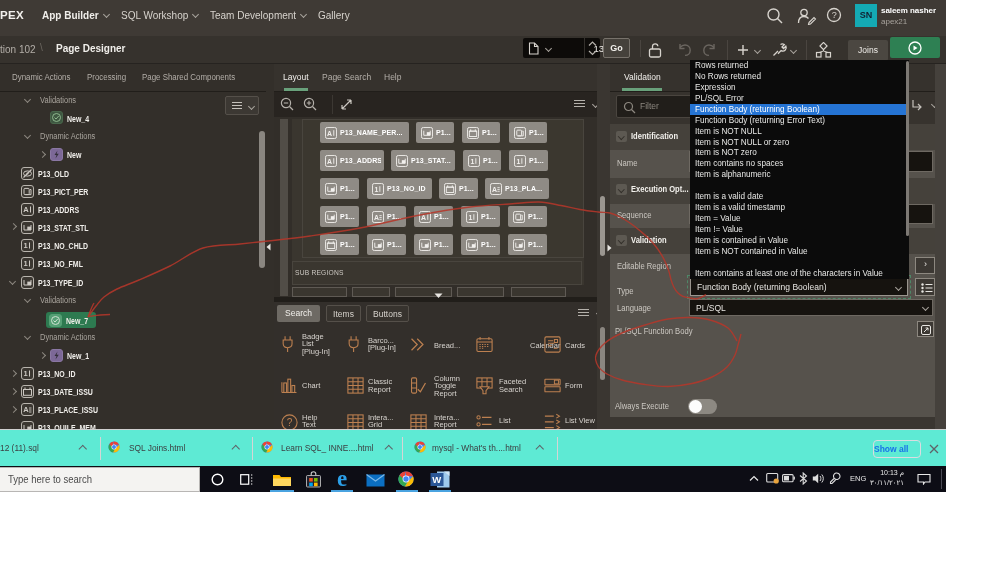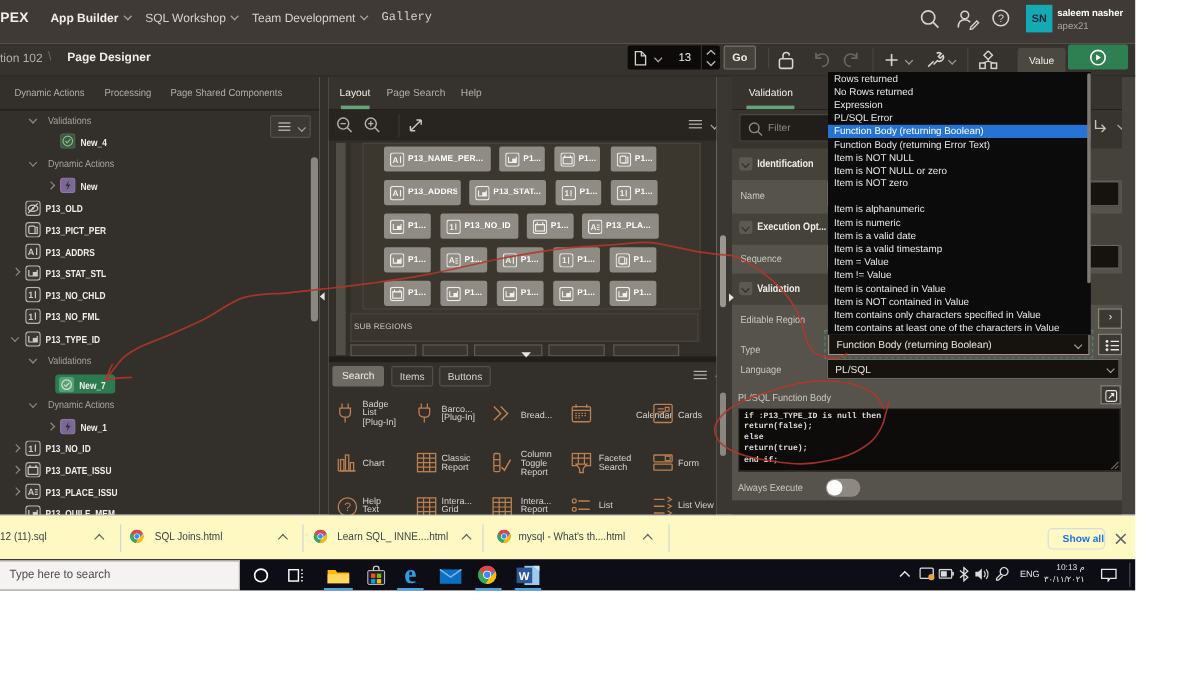--- a/index.html
+++ b/index.html
@@ -30,37 +30,37 @@
   .plbl{position:absolute;color:#ccc8c2;font-size:8.5px;transform:scaleX(.9);transform-origin:0 50%;}
   .phead{position:absolute;color:#f2f0ec;font-size:9px;font-weight:bold;transform:scaleX(.84);transform-origin:0 50%;}
   .pfield{position:absolute;background:#16130f;border:1px solid #6e6962;color:#e8e6e2;font-size:8.5px;}
   .hicon{position:absolute;width:11px;height:11px;background:#5d5952;border-radius:2px;}
   .hicon:before{content:"";position:absolute;left:3px;top:3px;width:3.5px;height:3.5px;border-right:1.2px solid #332f2a;border-bottom:1.2px solid #332f2a;transform:rotate(45deg);}
   
   #dd{left:690px;top:60px;width:219px;height:219px;background:#0b0b0b;z-index:50;}
   .ddr{position:absolute;left:0;width:100%;height:11px;color:#e8e8e6;font-size:8.2px;line-height:11px;padding-left:5px;white-space:nowrap;overflow:hidden;}
   .glbl{position:absolute;color:#d8d4cf;font-size:7.5px;line-height:7.5px;}
   
-  #dlbar{left:0;top:429px;width:946px;height:37px;background:#fef9c3;border-top:1px solid #cfcfcf;}
+  #dlbar{left:0;top:429px;width:946px;height:37px;background:#5eead4;border-top:1px solid #cfcfcf;}
   #taskbar{left:0;top:466px;width:946px;height:26px;background:#0d0d15;}
   .dltxt{position:absolute;top:11.5px;font-size:9.5px;color:#3c4043;transform:scaleX(.88);transform-origin:0 50%;white-space:nowrap;}
   .dlchev{position:absolute;top:15px;width:8px;height:6px;}
   .dlchev:before{content:"";position:absolute;left:1px;top:1px;width:4.5px;height:4.5px;border-left:1.4px solid #5f6368;border-top:1.4px solid #5f6368;transform:rotate(45deg);}
   .dlsep{position:absolute;top:7px;width:1px;height:23px;background:#d5d5d5;}
 </style>
 </head>
 <body>
 <div id="win">
 
   <div class="abs" id="bar1">
     <div class="abs" style="left:-8.5px;top:8.5px;color:#f2f0ed;font-size:11.5px;font-weight:bold;letter-spacing:0.3px;">APEX</div>
     <div class="abs mtxt" style="left:42px;top:10px;font-weight:bold;color:#f0eeea;">App Builder<span class="chev"></span></div>
     <div class="abs mtxt" style="left:121px;top:10px;">SQL Workshop<span class="chev"></span></div>
     <div class="abs mtxt" style="left:210px;top:10px;">Team Development<span class="chev"></span></div>
-    <div class="abs mtxt" style="left:318px;top:10px;font-family:Liberation Mono, monospace;">Gallery</div>
+    <div class="abs mtxt" style="left:318px;top:10px;">Gallery</div>
     <svg class="abs" style="left:766px;top:7px;" width="18" height="18">
         <circle cx="7.5" cy="7.5" r="5.5" fill="none" stroke="#d7d3cd" stroke-width="1.4"></circle>
         <path d="M11.5 11.5 L16 16" stroke="#d7d3cd" stroke-width="1.4"></path>
       </svg>
     <svg class="abs" style="left:797px;top:7px;" width="20" height="18">
         <circle cx="7" cy="5.5" r="3.2" fill="none" stroke="#d7d3cd" stroke-width="1.3"></circle>
         <path d="M1.5 16 C1.5 11.5 4 9.5 7 9.5 C9 9.5 10.5 10.2 11.5 11.5" fill="none" stroke="#d7d3cd" stroke-width="1.3"></path>
         <path d="M12 15.5 L17 10.5 L18.5 12 L13.5 17 L11.5 17.5 Z" fill="none" stroke="#d7d3cd" stroke-width="1.1"></path>
       </svg>
     <svg class="abs" style="left:826px;top:7px;" width="18" height="18">
@@ -77,21 +77,21 @@
     <div class="abs" style="left:40px;top:6px;color:#6e6962;font-size:10px;">\</div>
     <div class="abs" style="left:56px;top:7px;color:#f0eeea;font-size:10px;font-weight:bold;">Page Designer</div>
 
     <div class="abs" style="left:523px;top:2px;width:77px;height:20px;background:#0d0b09;border-radius:2px;"></div>
     <div class="abs" style="left:584px;top:2px;width:1px;height:20px;background:#33302c;"></div>
     <svg class="abs" style="left:528px;top:5.5px;" width="12" height="13">
         <path d="M1.5 1 L6.5 1 L10 4.5 L10 12 L1.5 12 Z" fill="none" stroke="#d7d3cd" stroke-width="1.1"></path>
         <path d="M6.5 1 L6.5 4.5 L10 4.5" fill="none" stroke="#d7d3cd" stroke-width="1.1"></path>
       </svg>
     <span class="chev" style="position:absolute;left:541px;top:9px;"></span>
-    <div class="abs" style="left:552px;top:7px;width:24px;color:#f0eeea;font-size:9.5px;font-weight:normal;text-align:right;">13</div>
+    <div class="abs" style="left:580px;top:7px;width:24px;color:#f0eeea;font-size:9.5px;font-weight:normal;text-align:right;">13</div>
     <svg class="abs" style="left:588px;top:5px;" width="9" height="15">
         <path d="M1 4.5 L4.5 1 L8 4.5" fill="none" stroke="#b5b1ab" stroke-width="1.2"></path>
         <path d="M1 10 L4.5 13.5 L8 10" fill="none" stroke="#b5b1ab" stroke-width="1.2"></path>
       </svg>
     <div class="abs" style="left:603px;top:2px;width:27px;height:20px;border:1px solid #77726b;border-radius:2px;background:#45413b;color:#f0eeea;font-size:9px;font-weight:bold;text-align:center;line-height:19px;">Go</div>
     <div class="abs" style="left:640px;top:4px;width:1px;height:17px;background:#4a4540;"></div>
     <svg class="abs" style="left:647px;top:6px;" width="17" height="17">
         <rect x="2.5" y="7" width="11" height="8" rx="1.5" fill="none" stroke="#d7d3cd" stroke-width="1.3"></rect>
         <path d="M5.5 7 L5.5 4.5 C5.5 2.8 6.6 1.8 8.2 1.8 C9.8 1.8 10.8 2.8 10.8 4.2" fill="none" stroke="#d7d3cd" stroke-width="1.3"></path>
       </svg>
@@ -112,21 +112,21 @@
         <path d="M2.5 13.5 L7 9 M9.5 2.5 C10.5 1.8 12.3 1.9 13.3 2.6 L11 5 L12.5 6.5 L14.9 4.2 C15.5 5.4 15.3 7 14.3 8 C13.2 9.1 11.4 9.3 10.1 8.6 L7 11.7" fill="none" stroke="#d7d3cd" stroke-width="1.3"></path>
       </svg>
     <span class="chev" style="position:absolute;left:786px;top:11px;"></span>
     <div class="abs" style="left:806px;top:4px;width:1px;height:20px;background:#4a4540;"></div>
     <svg class="abs" style="left:815px;top:6px;" width="17" height="17">
         <rect x="6" y="1.5" width="5" height="5" transform="rotate(45 8.5 4)" fill="none" stroke="#d7d3cd" stroke-width="1.2"></rect>
         <rect x="1.5" y="10.5" width="4.5" height="4.5" fill="none" stroke="#d7d3cd" stroke-width="1.2"></rect>
         <rect x="11" y="10.5" width="4.5" height="4.5" fill="none" stroke="#d7d3cd" stroke-width="1.2"></rect>
         <path d="M8.5 7.5 L8.5 9 M4 10.5 L8.5 9 L13 10.5" fill="none" stroke="#d7d3cd" stroke-width="1"></path>
       </svg>
-    <div class="abs" style="left:848px;top:4px;width:40px;height:21px;background:#4b4741;border-radius:2px;color:#f0eeea;font-size:8.5px;text-align:center;line-height:21px;">Value</div>
+    <div class="abs" style="left:848px;top:4px;width:40px;height:21px;background:#4b4741;border-radius:2px;color:#f0eeea;font-size:8.5px;text-align:center;line-height:21px;">Joins</div>
     <div class="abs" style="left:890px;top:1px;width:50px;height:21px;background:#2e8053;border-radius:2px;">
       <svg class="abs" style="left:18px;top:3.5px;" width="14" height="14">
           <circle cx="7" cy="7" r="6" fill="none" stroke="#fff" stroke-width="1.3"></circle>
           <path d="M5.5 4.5 L9.5 7 L5.5 9.5 Z" fill="#fff"></path>
         </svg>
     </div>
   </div>
 
   <div class="abs" id="leftp">
     <div class="tabbar">
@@ -631,30 +631,20 @@
     <div class="plbl" style="left:7px;top:239px;">Language</div>
     <div class="pfield" style="left:79px;top:235px;width:244px;height:17px;">
       <div class="abs" style="left:6px;top:3px;">PL/SQL</div>
       <span class="chev" style="position:absolute;left:228px;top:4px;"></span>
     </div>
     <div class="plbl" style="left:5px;top:262px;">PL/SQL Function Body</div>
     <div class="pfield" style="left:307px;top:257px;width:17px;height:16px;border-color:#8d8880;background:#3c3833;">
       <svg class="abs" style="left:2.5px;top:2.5px;" width="11" height="11">
           <rect x="0.5" y="0.5" width="9" height="9" rx="1.5" fill="none" stroke="#e8e6e2"></rect>
           <path d="M3 7 L7 3 M4.6 3 L7 3 L7 5.4" fill="none" stroke="#e8e6e2" stroke-width="1"></path>
-        </svg>
-    </div>
-    <div class="abs" style="left:5px;top:276px;width:319px;height:53px;background:#0d0c0a;border:1px solid #3a3631;">
-      <pre style="margin:0;position:absolute;left:4px;top:1.5px;font-family:'Liberation Mono',monospace;font-size:6.8px;line-height:9.3px;color:#dcdad6;font-weight:bold;">if :P13_TYPE_ID is null then
-return(false);
-else
-return(true);
-end if;</pre>
-      <svg class="abs" style="right:0;bottom:0;" width="8" height="8">
-          <path d="M7 1 L1 7 M7 4 L4 7" stroke="#6e6962" stroke-width="1"></path>
         </svg>
     </div>
     <div class="plbl" style="left:5px;top:337px;">Always Execute</div>
     <div class="abs" style="left:78px;top:335px;width:29px;height:15px;background:#8d8982;border-radius:8px;">
       <div class="abs" style="left:1px;top:1px;width:13px;height:13px;background:#fdfdfd;border-radius:50%;"></div>
     </div>
     <div class="abs" style="left:0;top:353px;width:325px;height:12px;background:#3a3631;"></div>
   </div>
 
   <div class="abs" style="left:935px;top:64px;width:11px;height:365px;background:#45413c;"></div>
@@ -668,29 +658,28 @@
   <div class="abs" id="dd">
     <div class="ddr" style="top:0.0px;">Rows returned</div>
     <div class="ddr" style="top:21.9px;">Expression</div>
     <div class="ddr" style="top:10.9px;">No Rows returned</div>
     <div class="ddr" style="top:32.8px;">PL/SQL Error</div>
     <div class="ddr" style="top:43.7px;background:#2574d4;color:#fff;">Function Body (returning Boolean)</div>
     <div class="ddr" style="top:54.6px;">Function Body (returning Error Text)</div>
     <div class="ddr" style="top:65.6px;">Item is NOT NULL</div>
     <div class="ddr" style="top:76.5px;">Item is NOT NULL or zero</div>
     <div class="ddr" style="top:87.4px;">Item is NOT zero</div>
+    <div class="ddr" style="top:98.4px;">Item contains no spaces</div>
     <div class="ddr" style="top:109.3px;">Item is alphanumeric</div>
-    <div class="ddr" style="top:120.2px;">Item is numeric</div>
     <div class="ddr" style="top:131.2px;">Item is a valid date</div>
     <div class="ddr" style="top:142.1px;">Item is a valid timestamp</div>
     <div class="ddr" style="top:163.9px;">Item != Value</div>
     <div class="ddr" style="top:153.0px;">Item = Value</div>
     <div class="ddr" style="top:174.9px;">Item is contained in Value</div>
     <div class="ddr" style="top:185.8px;">Item is NOT contained in Value</div>
-    <div class="ddr" style="top:196.7px;">Item contains only characters specified in Value</div>
     <div class="ddr" style="top:207.7px;">Item contains at least one of the characters in Value</div>
     <div class="abs" style="left:215.5px;top:1px;width:3.5px;height:175px;background:#7d7974;border-radius:2px;z-index:5;"></div>
   </div>
 
   <div class="abs" id="dlbar">
     <div class="dltxt" style="left:0px;">12 (11).sql</div>
     <div class="dlchev" style="left:79px;"></div>
     <div class="dlsep" style="left:100px;"></div>
     <svg class="abs" style="left:108px;top:11px;" width="12" height="12" viewBox="0 0 10 10">
         <circle cx="5" cy="5" r="4.6" fill="#4285f4"></circle>
@@ -718,21 +707,21 @@
         <circle cx="5" cy="5" r="4.6" fill="#4285f4"></circle>
         <path d="M5 0.4 A4.6 4.6 0 0 1 9.3 3.2 L5 3.2 Z M5 0.4 A4.6 4.6 0 0 0 1 2.8 L3.3 6 Z" fill="#ea4335"></path>
         <path d="M1 2.8 A4.6 4.6 0 0 0 4.3 9.55 L5.8 6.8 Z" fill="#34a853"></path>
         <path d="M9.3 3.2 A4.6 4.6 0 0 1 4.3 9.55 L5.9 6.7 Z" fill="#fbbc05"></path>
         <circle cx="5" cy="5" r="2.1" fill="#fff"></circle>
         <circle cx="5" cy="5" r="1.65" fill="#4285f4"></circle>
       </svg>
     <div class="dltxt" style="left:432px;">mysql - What's th....html</div>
     <div class="dlchev" style="left:536px;"></div>
     <div class="dlsep" style="left:557px;"></div>
-    <div class="abs" style="left:873px;top:10px;width:48px;height:18px;border:1px solid #dadce0;border-radius:4px;color:#1a73e8;font-size:8.5px;font-weight:bold;text-align:right;line-height:17px;">Show all</div>
+    <div class="abs" style="left:873px;top:10px;width:48px;height:18px;border:1px solid #dadce0;border-radius:4px;color:#1a73e8;font-size:8.5px;font-weight:bold;text-align:left;line-height:17px;">Show all</div>
     <svg class="abs" style="left:929px;top:14px;" width="10" height="10">
         <path d="M1 1 L9 9 M9 1 L1 9" stroke="#5f6368" stroke-width="1.3"></path>
       </svg>
   </div>
 
   <div class="abs" id="taskbar">
     <div class="abs" style="left:0;top:0.5px;width:200px;height:25px;background:#f4f3f1;border:1px solid #b8b6b4;border-left:none;">
       <div class="abs" style="left:8px;top:6px;color:#4a4a4a;font-size:10px;transform:scaleX(.95);transform-origin:0 50%;white-space:nowrap;">Type here to search</div>
     </div>
     <svg class="abs" style="left:211px;top:7px;" width="13" height="13">

